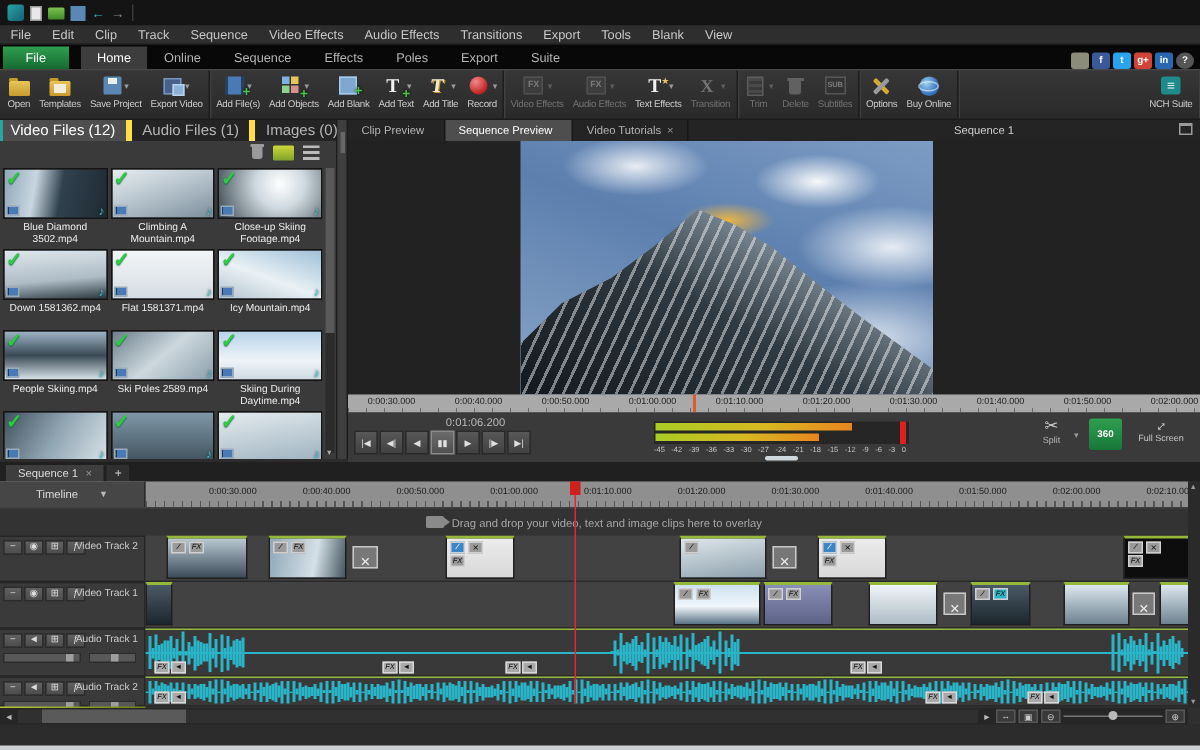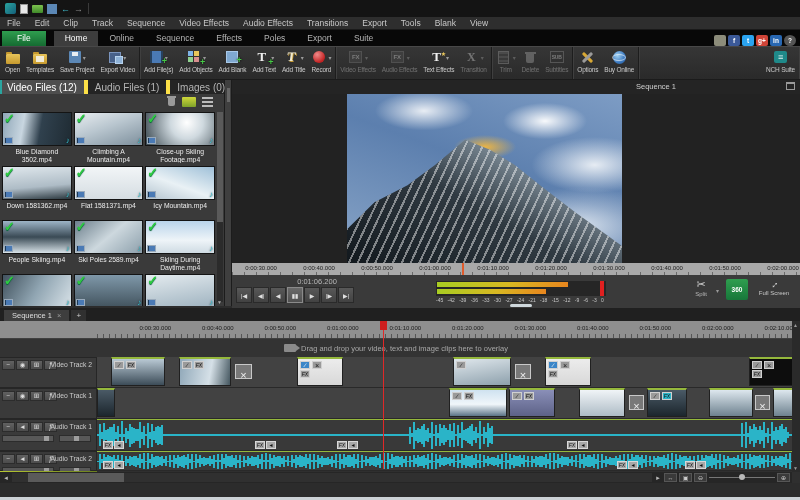--- a/index.html
+++ b/index.html
@@ -583,20 +583,26 @@
       </div>
     <div class="mscroll">
         <span class="thumb"></span>
         <span class="dn">▼</span>
       </div>
   </div>
   <div class="vdiv"></div>
 
   <div class="preview">
     <div class="ptabs">
+      <div style="display:flex">
+
+      <span class="ptab"><span>Clip Preview</span><span class="close"></span></span>
+          <span class="ptab active"><span>Sequence Preview</span><span class="close"></span></span>
+          <span class="ptab"><span>Video Tutorials</span><span class="close">×</span></span>
+        </div>
       <span class="pseq-label">Sequence 1</span>
       <span class="pdetach"></span>
     </div>
     <div class="pstage">
       <div class="photo">
         <div class="glow"></div>
         <div class="mtn"></div>
       </div>
     </div>
     <div class="pruler">
@@ -681,20 +687,24 @@
 
   <div class="timeline">
     <div class="seqrow">
       <span class="seqtab">
           <span>Sequence 1</span>
           <span class="close">×</span>
         </span>
       <span class="seqadd">+</span>
     </div>
     <div class="tlruler">
+      <div class="tlmode">
+          <span>Timeline</span>
+          <span class="car">▼</span>
+        </div>
       <div class="tllabels">
 
       <span class="tll">0:00:30.000</span>
           <span class="tll">0:00:40.000</span>
           <span class="tll">0:00:50.000</span>
           <span class="tll">0:01:00.000</span>
           <span class="tll">0:01:10.000</span>
           <span class="tll">0:01:20.000</span>
           <span class="tll">0:01:30.000</span>
           <span class="tll">0:01:40.000</span>

